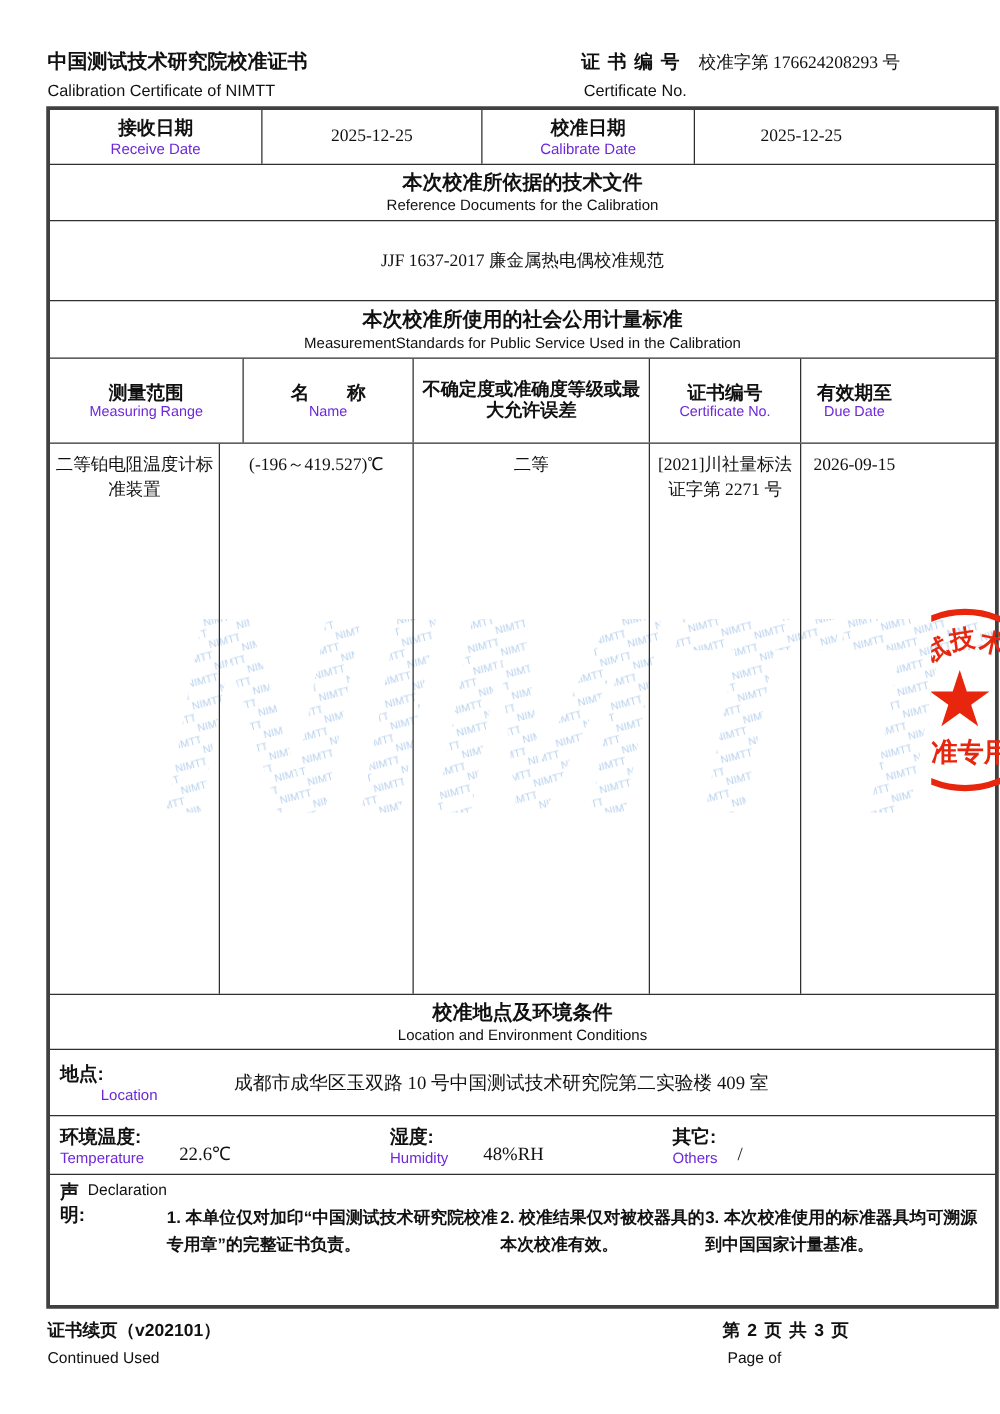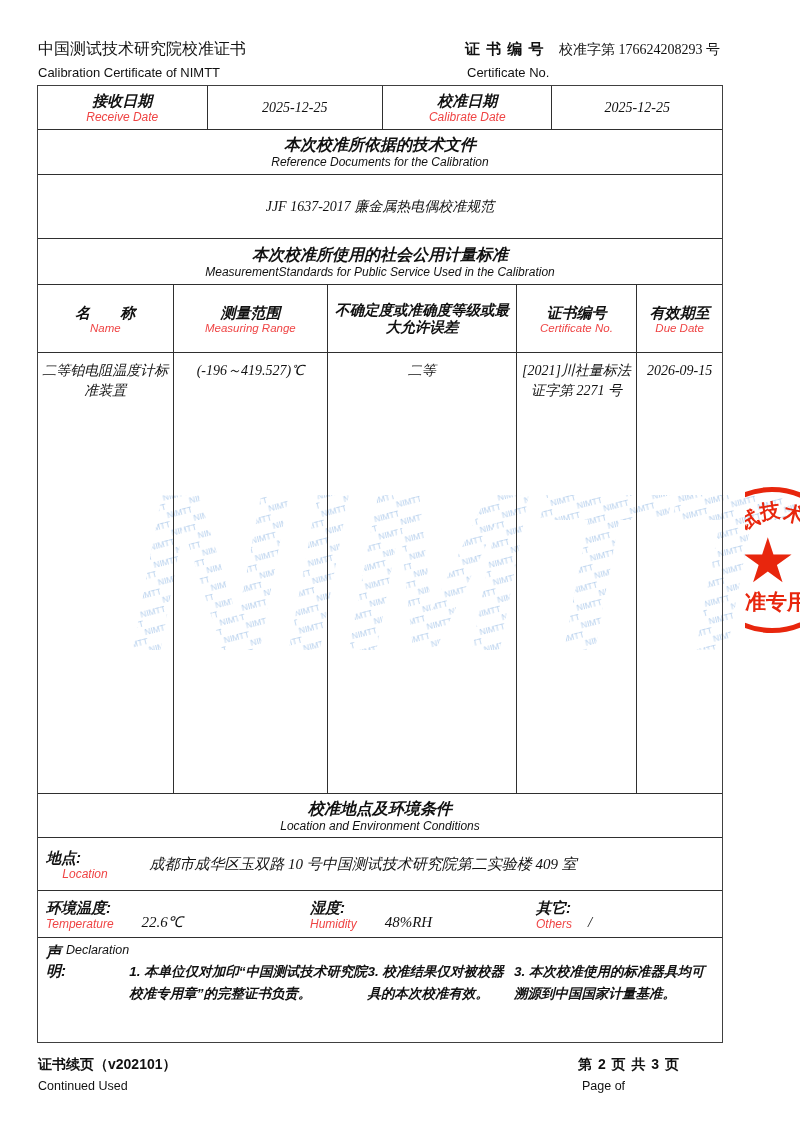--- a/index.html
+++ b/index.html
@@ -1,56 +1,56 @@
 <!DOCTYPE html>
 <html><head>
 <meta charset="utf-8">
 <style>
   html,body { margin:0; padding:0; background:#ffffff; }
   .page {
     position:relative; width:800px; height:1131px; background:#ffffff;
     font-family:"Liberation Sans", sans-serif; color:#111; overflow:hidden;
   }
   
-  .hdr-title   { position:absolute; left:38px;  top:39px;  font-size:16px; font-weight:normal; }
+  .hdr-title   { position:absolute; left:38px;  top:39px;  font-size:16px; font-weight:bold; }
   .hdr-cert    { position:absolute; left:465px; top:40px;  white-space:nowrap; }
   .hdr-cert-label { font-size:15px; font-weight:bold; letter-spacing:1px; }
   .hdr-cert-value { font-size:14px; font-family:"Liberation Serif", serif; margin-left:10px; }
   .hdr-title-en   { position:absolute; left:38px;  top:65px; font-size:13px; }
   .hdr-certno-en  { position:absolute; left:467px; top:65px; font-size:13px; }
 
   
   .doc-table {
-    position:absolute; left:37px; top:85px; width:686px;
-    border:1px solid #404040; box-sizing:border-box; z-index:1; background:transparent;font-style:italic;
+    position:absolute; left:37px; top:85px; width:762px;
+    border:3px solid #404040; box-sizing:border-box; z-index:1; background:transparent;
   }
   .row { display:flex; border-bottom:1px solid #2f2f2f; box-sizing:border-box; }
   .row:last-child { border-bottom:none; }
   .cell { border-right:1px solid #2f2f2f; box-sizing:border-box; display:flex; flex-direction:column; align-items:center; justify-content:center; }
   .cell.last { border-right:none; }
   .cn  { font-size:15px; font-weight:bold; line-height:19px; text-align:center; }
-  .en  { font-size:12px; line-height:14px; text-align:center; color:#ef4444; }
+  .en  { font-size:12px; line-height:14px; text-align:center; color:#6d28d9; }
   .serif { font-family:"Liberation Serif", serif; }
 
   .r-dates  { height:44px; }
   .r-refhead, .r-stdhead, .r-lochead { height:45px; flex-direction:column; align-items:center; justify-content:center; display:flex; }
   .r-refhead { height:45px; } .r-stdhead { height:46px; } .r-lochead { height:44px; }
   .sec-cn { font-size:16px; font-weight:bold; line-height:20px; text-align:right; }
   .sec-en { font-size:12px; line-height:14px; text-align:center; }
   .r-refbody { height:64px; align-items:center; justify-content:center; font-size:14px; }
   .r-thead   { height:68px; }
   .r-thead .cell { justify-content:center; padding:2px 2px; }
   .r-thead .en { font-size:11.5px; line-height:13px; }
   .r-tbody   { height:441px; }
   .r-tbody .cell { justify-content:flex-start; padding-top:8px; font-size:14px; line-height:20px; text-align:center; font-family:"Liberation Serif", serif; }
   .date-val { font-size:14px; font-family:"Liberation Serif", serif; justify-content:center; }
 
   .r-locrow { height:53px; align-items:center; }
   .loc-label { padding-left:8px; width:86px; box-sizing:border-box; }
-  .loc-label .cn { text-align:left; } .loc-label .en { text-align:center; }
+  .loc-label .cn { text-align:left; } .loc-label .en { text-align:right; }
   .loc-value { flex:1; text-align:center; padding-right:120px; font-size:15px; font-family:"Liberation Serif", serif; }
 
   .r-envrow { height:47px; align-items:center; }
   .env-group { display:flex; align-items:flex-end; box-sizing:border-box; }
   .env-g1 { width:272px; padding-left:8px; }
   .env-g2 { width:226px; }
   .env-g3 { flex:1; }
   .env-label .cn { text-align:left; } .env-label .en { text-align:left; }
   .env-value { font-size:15px; font-family:"Liberation Serif", serif; margin-left:28px; }
 
@@ -124,27 +124,27 @@
     <div class="row r-refbody serif">
       <span>JJF 1637-2017 廉金属热电偶校准规范</span>
     </div>
 
     <div class="row r-stdhead">
       <div class="sec-cn">本次校准所使用的社会公用计量标准</div>
       <div class="sec-en">MeasurementStandards for Public Service Used in the Calibration</div>
     </div>
 
     <div class="row r-thead">
+      <div class="cell" style="width:155px">
+        <div class="cn">测量范围</div>
+        <div class="en">Measuring Range</div>
+      </div>
       <div class="cell" style="width:136px">
         <div class="cn">名　　称</div>
         <div class="en">Name</div>
-      </div>
-      <div class="cell" style="width:155px">
-        <div class="cn">测量范围</div>
-        <div class="en">Measuring Range</div>
       </div>
       <div class="cell" style="width:189px">
         <div class="cn" style="font-size:14.5px; line-height:17px;">不确定度或准确度等级或最大允许误差</div>
       </div>
       <div class="cell" style="width:121px">
         <div class="cn">证书编号</div>
         <div class="en">Certificate No.</div>
       </div>
       <div class="cell last" style="width:85px">
         <div class="cn">有效期至</div>
@@ -204,21 +204,21 @@
           <div class="en">Others</div>
         </div>
         <div class="env-value" style="margin-left:16px">/</div>
       </div>
     </div>
 
     <div class="row r-decl">
       <div class="decl-cn">声明:</div>
       <div class="decl-en">Declaration</div>
       <div class="decl-item">1. 本单位仅对加印“中国测试技术研究院校准专用章”的完整证书负责。</div>
-      <div class="decl-item">3. 校准结果仅对被校器具的本次校准有效。</div>
+      <div class="decl-item">2. 校准结果仅对被校器具的本次校准有效。</div>
       <div class="decl-item">3. 本次校准使用的标准器具均可溯源到中国国家计量基准。</div>
     </div>
 
   </div>
 
   <div class="stamp">
     <div class="stamp-circle"></div>
     <span class="stamp-char c1">试</span>
     <span class="stamp-char c2">技</span>
     <span class="stamp-char c3">术</span>

